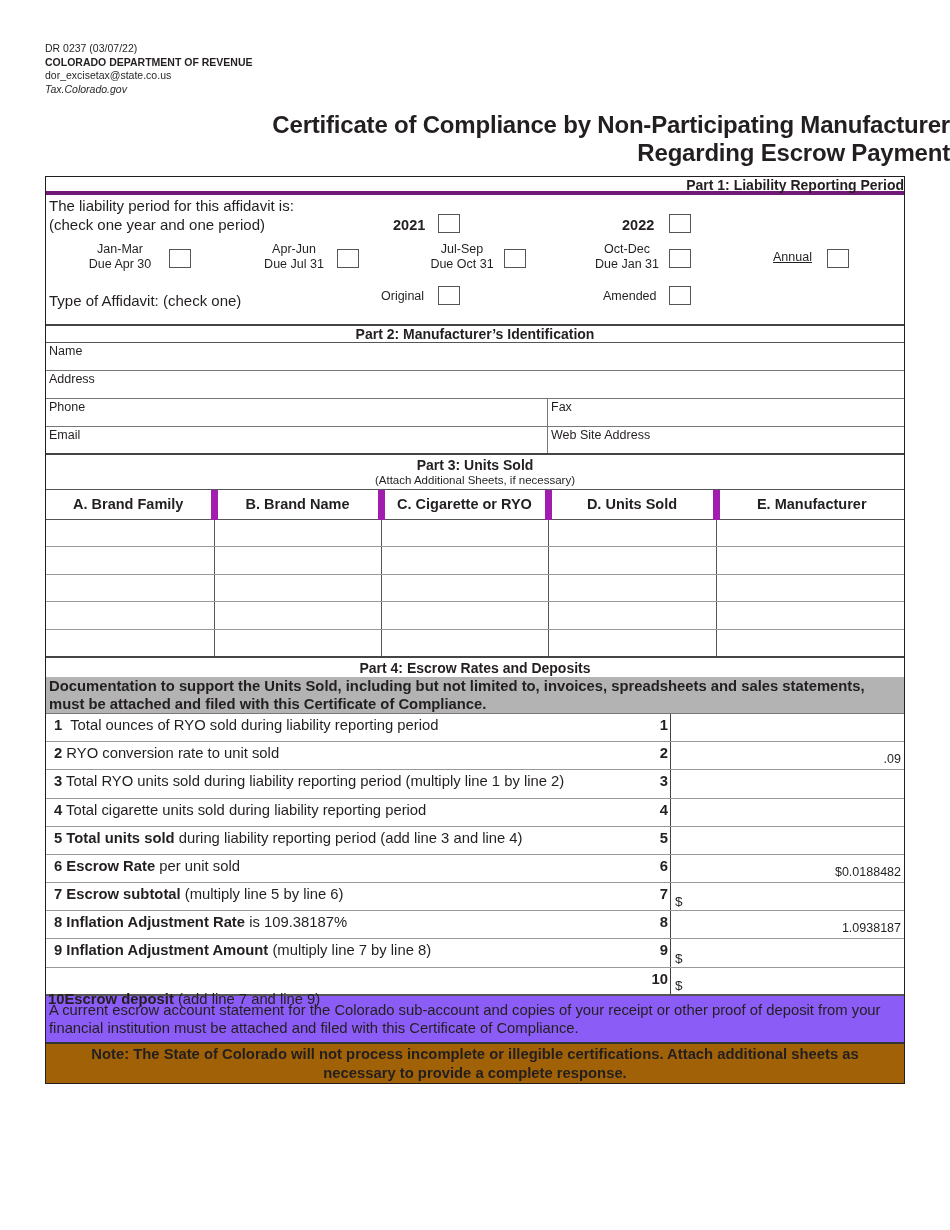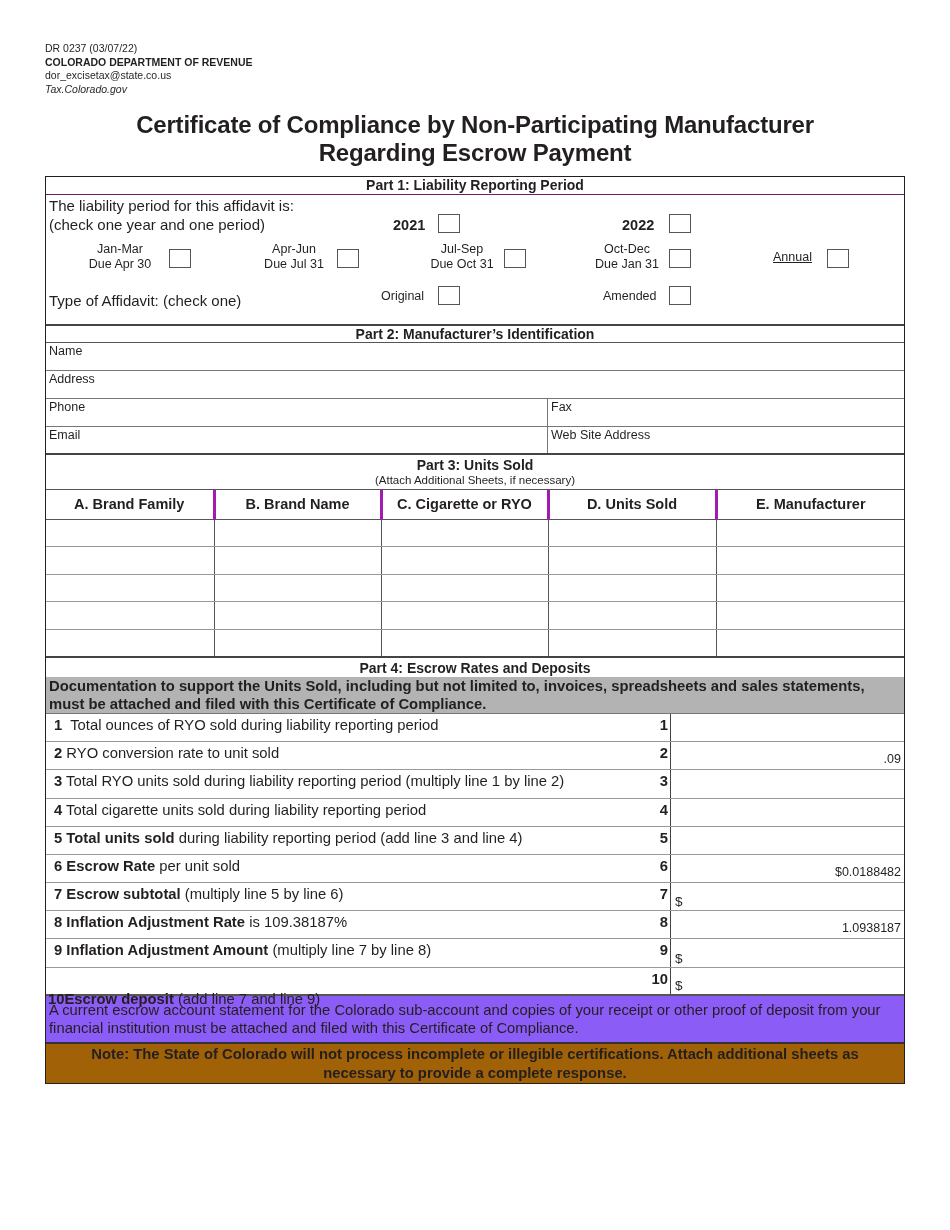--- a/index.html
+++ b/index.html
@@ -3,29 +3,29 @@
 <meta charset="utf-8">
 <style>
   * { box-sizing: border-box; margin: 0; padding: 0; }
   html, body { width: 950px; height: 1230px; background: #ffffff; }
   body { font-family: "Liberation Sans", sans-serif; color: #231f20; position: relative; overflow: hidden; }
 
   .header { position: absolute; left: 45px; top: 42px; font-size: 10.5px; line-height: 13.5px; }
   .header .agency { font-weight: bold; }
   .header .site { font-style: italic; }
 
-  .title { position: absolute; left: 0; width: 950px; top: 111px; text-align: center;
+  .title { position: absolute; left: 0; width: 950px; top: 111px; text-align: right;
            font-size: 24px; font-weight: bold; line-height: 28px; letter-spacing: -0.2px; }
 
   .form { position: absolute; left: 45px; top: 176px; width: 860px; border: 1.5px solid #231f20; }
   .sec-title { text-align: center; font-weight: bold; font-size: 14px; line-height: 17px; }
 
   
   .part1 { position: relative; height: 149px; border-bottom: 2px solid #444; }
-  .part1 .sec-title { border-bottom: 1px solid #701a75; height: 18px; }
+  .part1 .sec-title { border-bottom: 4px solid #701a75; height: 18px; text-align: right; }
   .abs { position: absolute; }
   .p1-text { font-size: 15px; line-height: 19px; }
   .cb { position: absolute; width: 22px; height: 19px; border: 1px solid #555; background: #fff; }
   .year { position: absolute; font-weight: bold; font-size: 14.5px; }
   .period { position: absolute; font-size: 12.5px; line-height: 15px; text-align: center; }
   .small-lbl { position: absolute; font-size: 12.5px; }
 
   
   .part2 .sec-title { border-bottom: 1px solid #555; height: 17px; }
   .p2-row { display: flex; height: 28px; border-bottom: 1px solid #777; }
@@ -33,21 +33,21 @@
   .p2-cell { font-size: 12.5px; padding: 1px 3px; line-height: 14px; }
   .p2-cell.half-l { width: 502px; border-right: 1px solid #777; }
   .p2-cell.full { width: 100%; }
   .p2-cell.half-r { flex: 1; }
 
   
   .part3-head { text-align: center; border-bottom: 1px solid #555; height: 35px; padding-top: 2px; }
   .part3-head .sub { font-size: 11.5px; line-height: 13px; }
   .p3-note { font-size: 14.8px; line-height: 19px; padding: 0 3px; height: 40px; border-bottom: 2px solid #444; }
   table.brands { width: 100%; border-collapse: collapse; }
-  table.brands th { font-size: 14.5px; font-weight: bold; height: 29px; border-right: 3px solid #a21caf; border-bottom: 1px solid #555; }
+  table.brands th { font-size: 14.5px; font-weight: bold; height: 29px; border-right: 7px solid #a21caf; border-bottom: 1px solid #555; }
   table.brands td { height: 27.6px; border-right: 1px solid #555; border-bottom: 1px solid #999; }
   table.brands th:last-child, table.brands td:last-child { border-right: none; }
   table.brands tr:last-child td { border-bottom: 2px solid #444; }
   table.brands col.c1 { width: 168px; } table.brands col.c2 { width: 167px; }
   table.brands col.c3 { width: 167px; } table.brands col.c4 { width: 168px; }
 
   
   .part4 .sec-title { height: 19px; padding-top: 2px; }
   .shade-mid { background: #b3b3b3; font-weight: bold; font-size: 14.8px; line-height: 18px; padding: 0 3px; height: 37px; border-bottom: 1px solid #777; }
   .esc-row { display: flex; height: 28.2px; border-bottom: 1px solid #999; }

